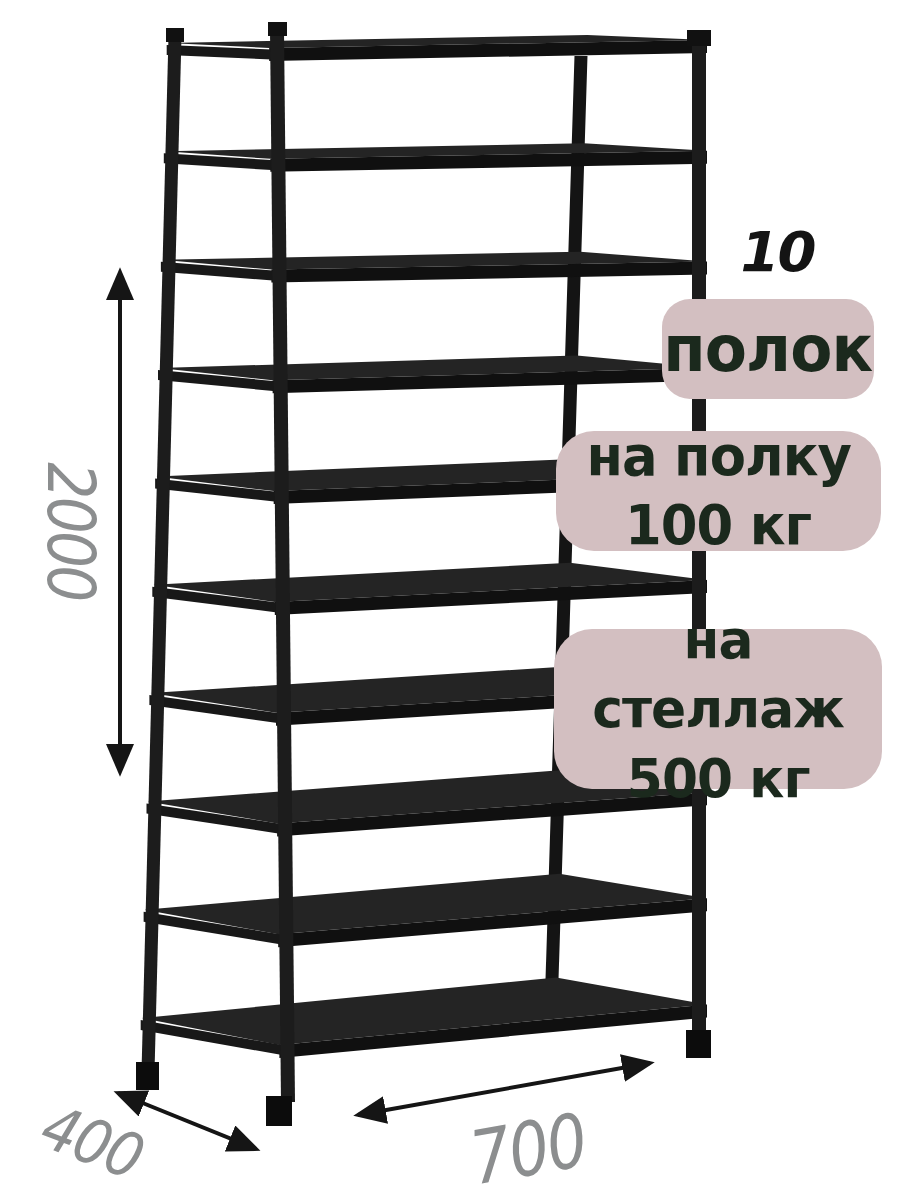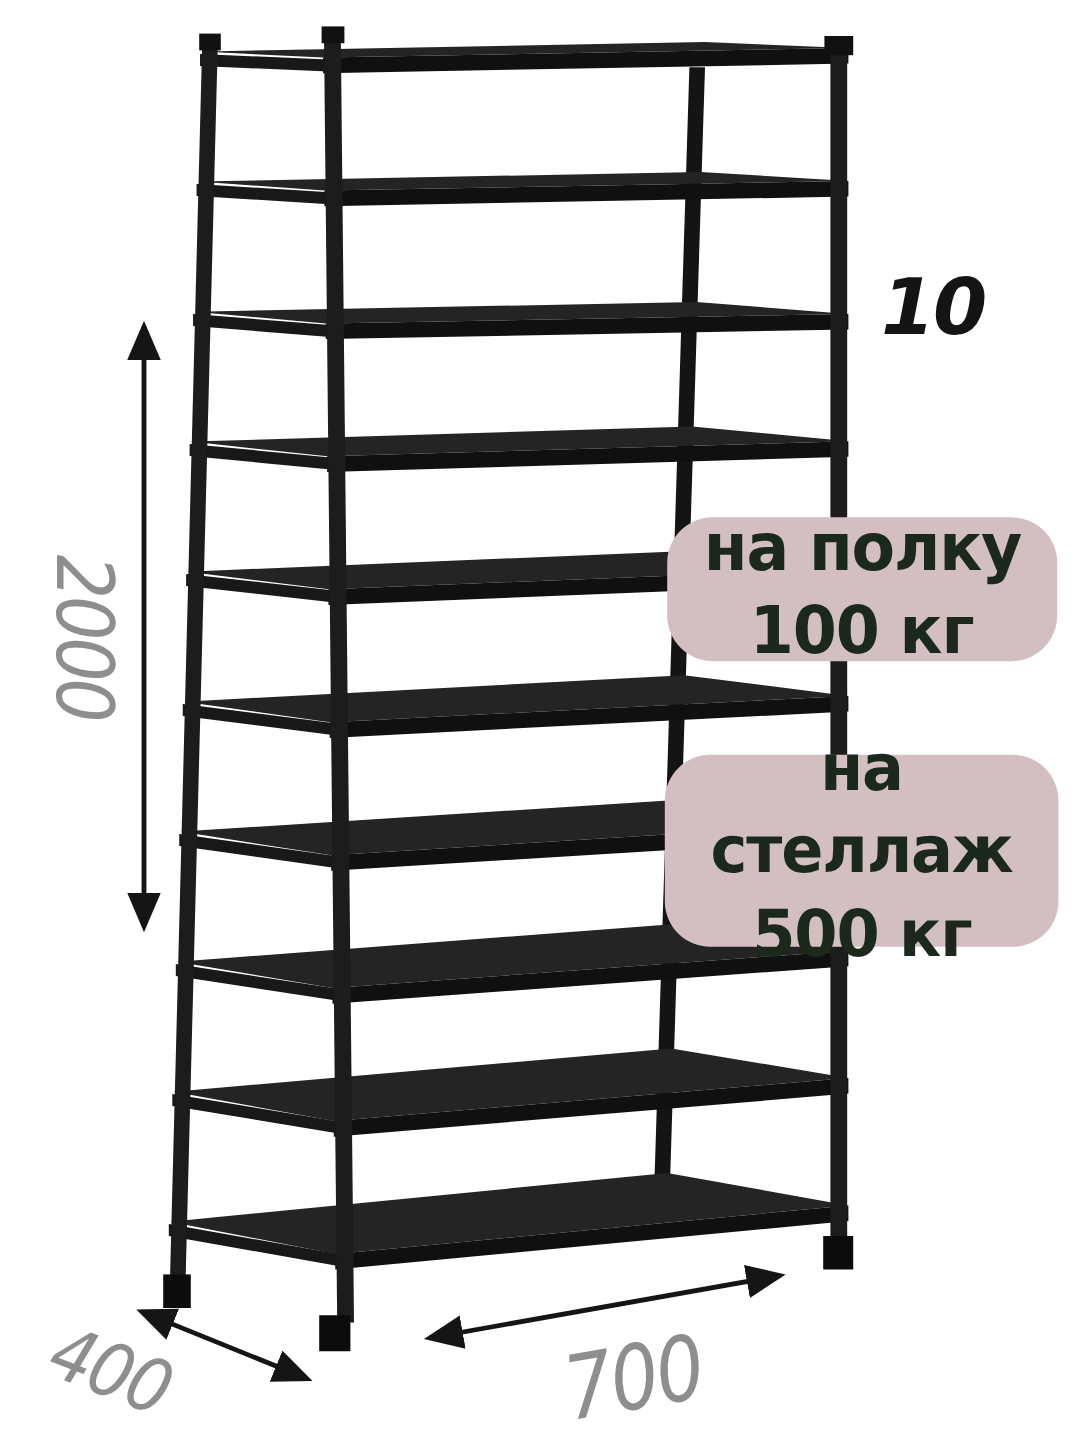--- a/index.html
+++ b/index.html
@@ -31,21 +31,21 @@
   }
   #dim-width{
     left:528px;top:1149px;
     font-size:74px;letter-spacing:-2px;
     transform:translate(-50%,-50%) rotate(-10deg) scaleX(.85);
   }
   #shelf-count{
     position:absolute;
     left:720px;top:224px;width:115px;
     text-align:center;
-    font-size:65px;line-height:1.0;
+    font-size:56px;line-height:1.0;
     font-weight:bold;font-style:italic;
     color:#141414;
     letter-spacing:-2px;
   }
   .badge{
     position:absolute;
     display:flex;flex-direction:column;
     justify-content:center;align-items:center;
     font-weight:bold;
     text-align:center;
@@ -127,20 +127,23 @@
     <line id="arrow-depth" x1="118" y1="1093" x2="256" y2="1149" stroke="#151515" stroke-width="4" marker-start="url(#ah)" marker-end="url(#ah)"></line>
     <line id="arrow-width" x1="358" y1="1115" x2="650" y2="1063" stroke="#151515" stroke-width="4" marker-start="url(#ah)" marker-end="url(#ah)"></line>
   </svg>
 
   <div class="dim-label" id="dim-height" style="color: rgb(140, 142, 143);">2000</div>
   <div class="dim-label" id="dim-depth" style="color: rgb(140, 142, 143);">400</div>
   <div class="dim-label" id="dim-width" style="color: rgb(140, 142, 143);">700</div>
 
   <div id="shelf-count">10</div>
 
+  <div class="badge" id="badge-shelves" style="background: rgb(211, 191, 193); color: rgb(27, 41, 29);">
+    <div class="badge-line">полок</div>
+  </div>
 
   <div class="badge" id="badge-per-shelf" style="background: rgb(211, 191, 193); color: rgb(27, 41, 29);">
     <div class="badge-line">на полку</div>
     <div class="badge-line">100 кг</div>
   </div>
 
   <div class="badge" id="badge-per-rack" style="background: rgb(211, 191, 193); color: rgb(27, 41, 29);">
     <div class="badge-line">на стеллаж</div>
     <div class="badge-line">500 кг</div>
   </div>

